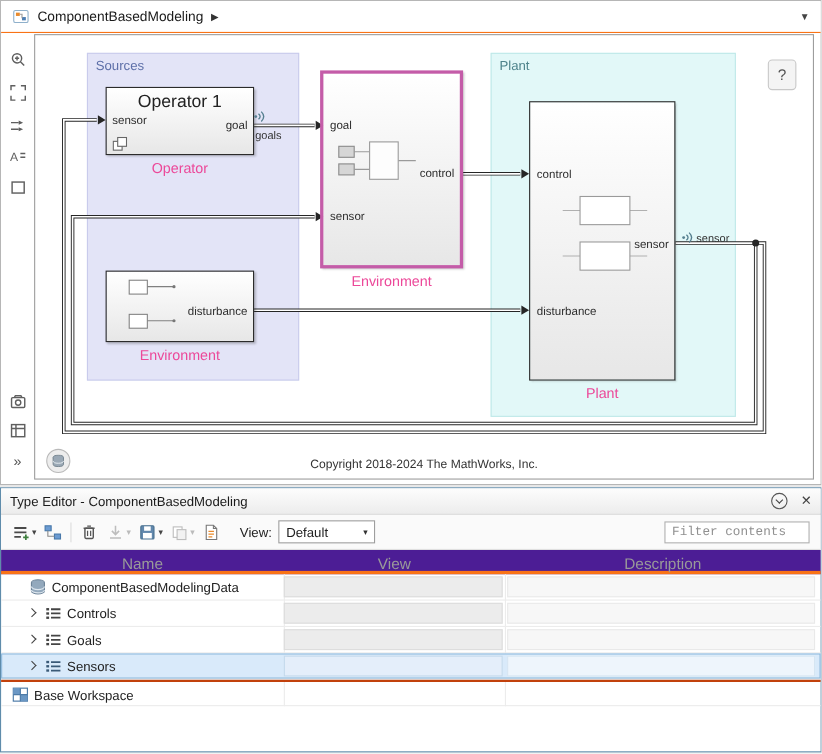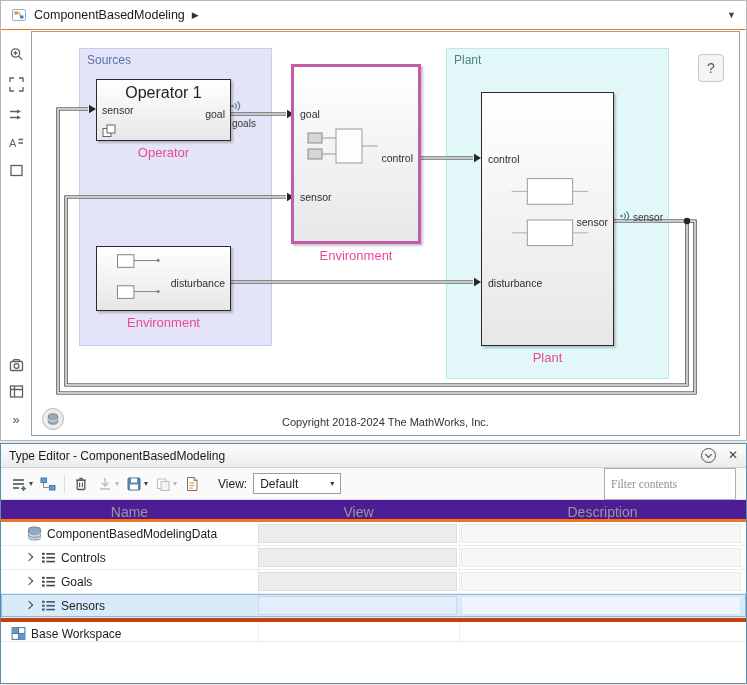--- a/index.html
+++ b/index.html
@@ -54,42 +54,42 @@
 .te-toolbar{position:relative;height:32px;background:#fafafa;border-bottom:1px solid #e0e0e0;display:flex;align-items:center;padding:0 6px}
 .tb-btn{display:flex;align-items:center;height:24px;padding:0 2px;margin:0 1px;cursor:pointer}
 .tb-btn svg{display:block}
 .tb-caret{font-size:8px;color:#444;margin-left:1px}
 .tb-caret.dis{color:#bbb}
 .tb-sep{width:1px;height:18px;background:#dcdcdc;margin:0 4px}
 .view-label{margin-left:14px;color:#222}
 .view-select{margin-left:6px;width:88px;height:21px;border:1px solid #9e9e9e;background:#fff;display:flex;align-items:center;padding:0 6px;cursor:pointer}
 .view-select .val{flex:1}
 .sel-caret{font-size:8px;color:#333}
-.filter-input{margin-left:auto;margin-right:4px;width:132px;height:32px;border:1px solid #b0b0b0;padding:0 6px;font-size:11.5px;font-family:Liberation Serif, serif;color:#333}
+.filter-input{margin-left:auto;margin-right:4px;width:132px;height:20px;border:1px solid #b0b0b0;padding:0 6px;font-size:11.5px;font-family:Liberation Mono, monospace;color:#333}
 .filter-input::placeholder{color:#909090}
 
 .te-header{position:relative;height:22px;background:#4c1d95;border-bottom:3px solid #f97316;font-size:14px;color:#999}
 .hd{position:absolute;top:4px;text-align:center}
 .hd-name{left:0;width:257px}
 .hd-type{left:257px;width:201px}
 .hd-desc{left:458px;right:0}
 .te-rows{position:relative}
 .colsep{position:absolute;top:0;bottom:0;width:1px;background:#ececec}
 .te-row{position:relative;height:24px;border-bottom:1px solid #ececec;cursor:pointer}
 .cell-type{position:absolute;left:257px;width:199px;top:2px;height:19px;background:#ececec;border:1px solid #dddddd}
 .cell-desc{position:absolute;left:460px;right:5px;top:2px;height:19px;background:#f7f7f7;border:1px solid #e9e9e9}
 .row-label{position:absolute;top:5px;font-size:12px;color:#222}
 .row-icon{position:absolute;top:4px;width:15px;height:15px}
 .chev{position:absolute;display:inline-block;width:6px;height:6px;border-right:1.6px solid #444;border-bottom:1.6px solid #444;transform:rotate(-45deg);top:8px}
 .chev.open{transform:rotate(45deg);top:7px}
 .chev.small{position:static;width:5px;height:5px;transform:rotate(45deg);margin-top:-2px}
 .te-row.sel{background:#d9eafa;box-shadow:inset 0 0 0 1px #8cb8dc}
 .te-row.sel .cell-type{background:#e4eefa;border-color:#c3d9ec}
 .te-row.sel .cell-desc{background:#eef5fc;border-color:#d5e5f2}
-.row-base{border-top:4px solid #c2410c}
+.row-base{border-top:2px solid #c2410c}
 </style>
 </head>
 <body>
 
 <div class="screen">
 
   <div class="sl-window">
 
     <div class="breadcrumb">
       <svg width="16" height="16" viewBox="0 0 16 16">

